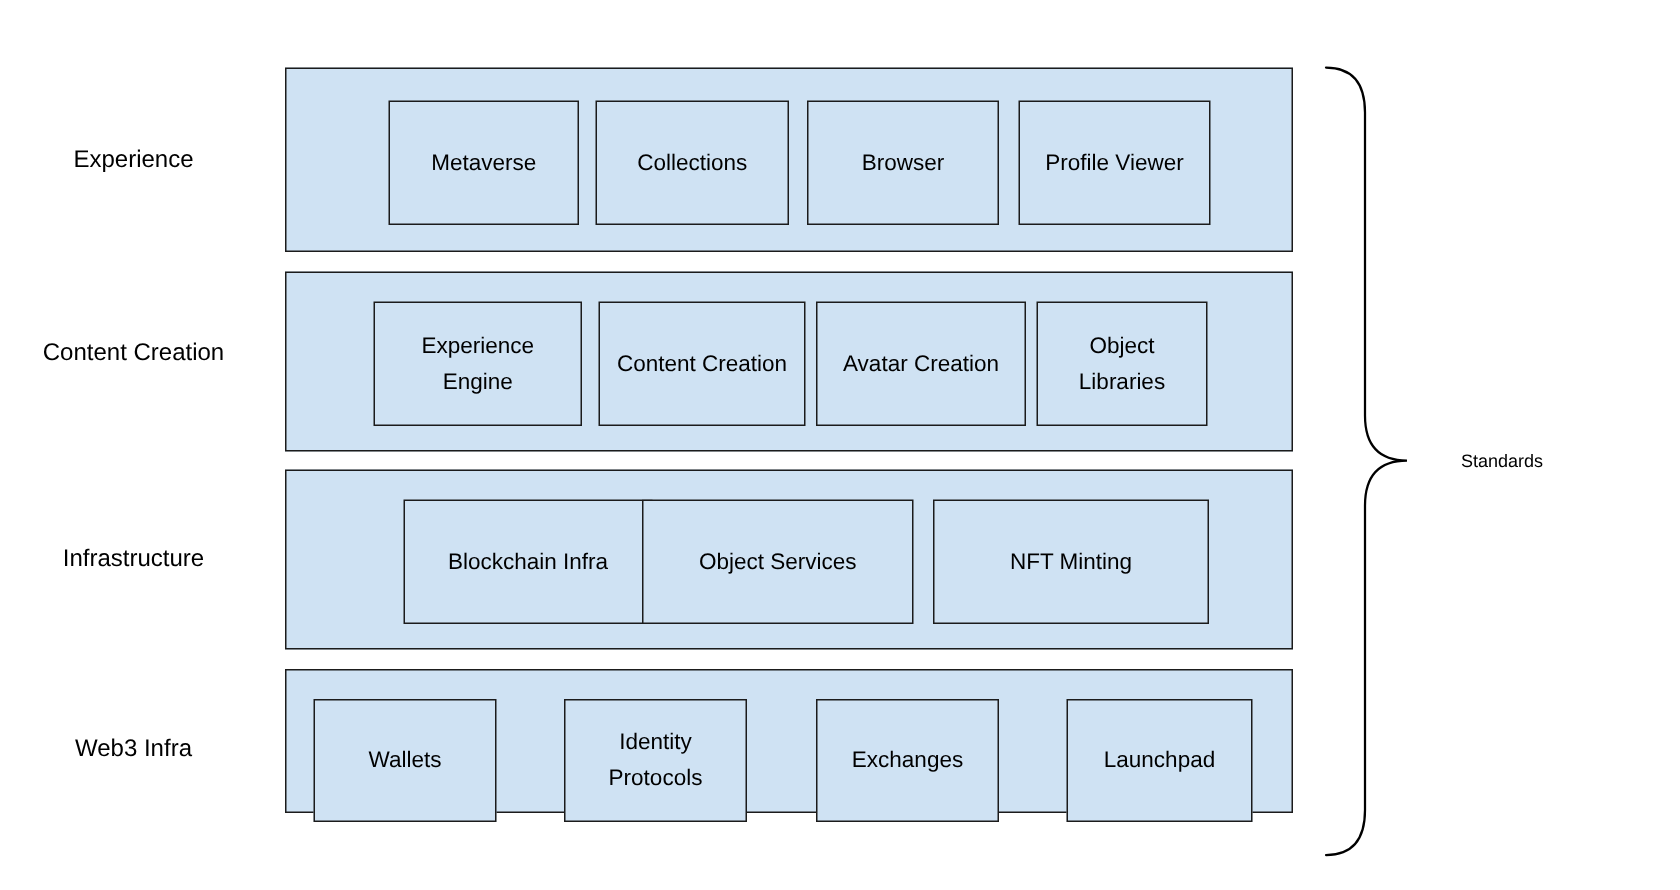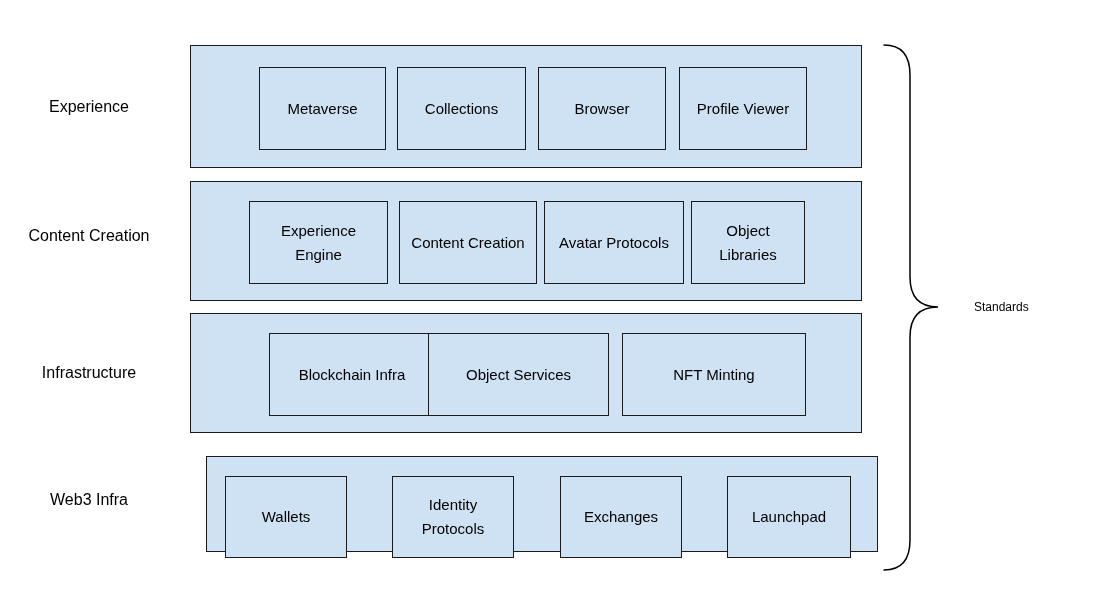--- a/index.html
+++ b/index.html
@@ -14,21 +14,21 @@
   }
   .band{
     position:absolute;left:190px;width:672px;
     background:var(--band-fill,#cfe2f3);
     border:1px solid var(--border,#1b1b1b);
     box-sizing:border-box;
   }
   .band-0{top:45px;height:123px;}
   .band-1{top:181px;height:120px;}
   .band-2{top:313px;height:120px;}
-  .band-3{top:456px;height:96px;margin-left:16px;}
+  .band-3{top:446px;height:96px;}
   .node{
     position:absolute;box-sizing:border-box;
     background:var(--box-fill,#cfe2f3);
     border:1px solid var(--border,#1b1b1b);
     display:flex;align-items:center;justify-content:center;
     text-align:center;font-size:15px;line-height:24px;
     padding:6px 6px;
   }
   .brace-svg{position:absolute;left:870px;top:40px;width:100px;height:540px;}
   .standards-label{
@@ -49,21 +49,21 @@
   <div class="band band-0">
     <div class="node" style="left:68px;top:21px;width:127px;height:83px;">Metaverse</div>
     <div class="node" style="left:206px;top:21px;width:129px;height:83px;">Collections</div>
     <div class="node" style="left:347px;top:21px;width:128px;height:83px;">Browser</div>
     <div class="node" style="left:488px;top:21px;width:128px;height:83px;">Profile Viewer</div>
   </div>
 
   <div class="band band-1">
     <div class="node" style="left:58px;top:19px;width:139px;height:83px;">Experience Engine</div>
     <div class="node" style="left:208px;top:19px;width:138px;height:83px;">Content Creation</div>
-    <div class="node" style="left:353px;top:19px;width:140px;height:83px;">Avatar Protocols</div>
+    <div class="node" style="left:353px;top:19px;width:140px;height:83px;">Avatar Creation</div>
     <div class="node" style="left:500px;top:19px;width:114px;height:83px;">Object Libraries</div>
   </div>
 
   <div class="band band-2">
     <div class="node" style="left:58px;top:19px;width:166px;height:83px;margin-left:20px;">Blockchain Infra</div>
     <div class="node" style="left:237px;top:19px;width:181px;height:83px;">Object Services</div>
     <div class="node" style="left:431px;top:19px;width:184px;height:83px;">NFT Minting</div>
   </div>
 
   <div class="band band-3">

